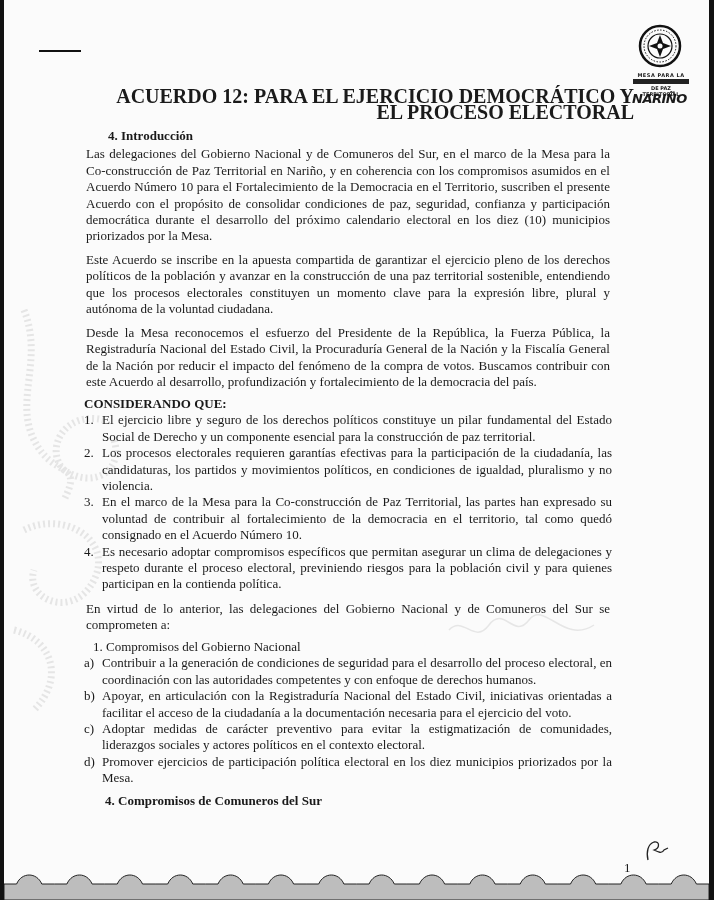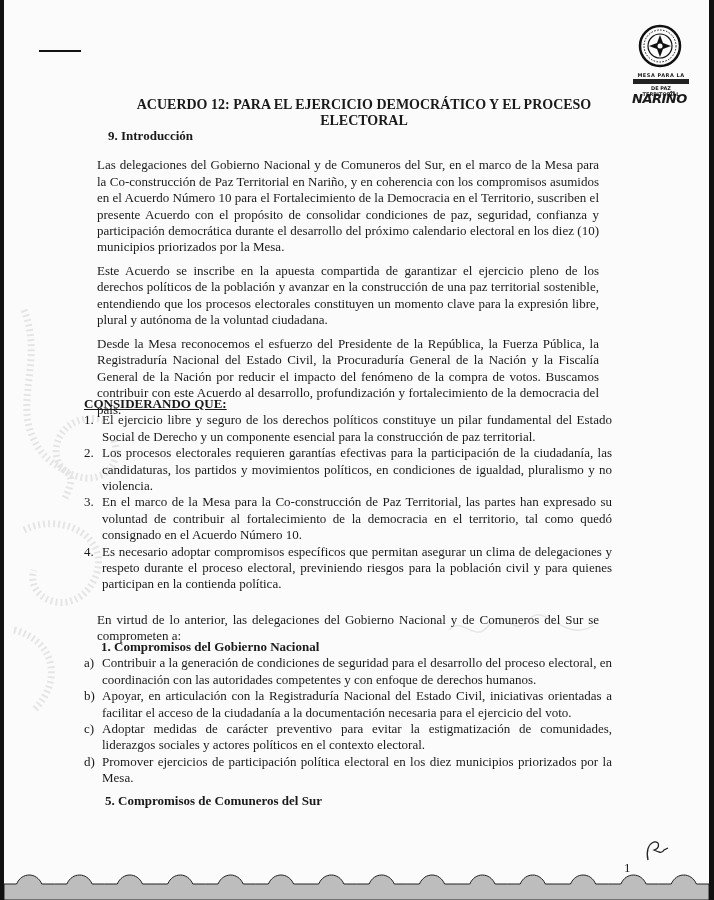--- a/index.html
+++ b/index.html
@@ -28,40 +28,40 @@
     .logo {
       position: absolute; left: 628px; top: 24px; width: 60px; height: 82px;
     }
     .logo .seal { position: absolute; left: 6px; top: 0; width: 44px; height: 44px; }
     .logo .l1 { position: absolute; left: 0; top: 48px; width: 58px; font: bold 5px "DejaVu Sans", sans-serif; letter-spacing: 0.5px; text-align: center; }
     .logo .l2 { position: absolute; left: 1px; top: 55px; width: 56px; height: 5px; background: #222; }
     .logo .l3 { position: absolute; left: 0; top: 61px; width: 58px; font: bold 5px "DejaVu Sans", sans-serif; text-align: center; }
     .logo .l4 { position: absolute; left: 0; top: 67px; width: 58px; font: bold 13px "DejaVu Sans", sans-serif; font-style: italic; letter-spacing: -0.5px; }
 
     .title {
-      position: absolute; left: 90px; top: 97px; width: 540px;
-      text-align: center; font-weight: bold; font-size: 14px; line-height: 16px;
+      position: absolute; left: 90px; top: 88px; width: 540px;
+      text-align: right; font-weight: bold; font-size: 20px; line-height: 16px;
     }
     .text {
       position: absolute; left: 80px; width: 528px;
       font-size: 13px; line-height: 16.4px; text-align: justify;
     }
-    .text p { margin: 13px; }
+    .text p { margin: 2px; }
     .sec1 { top: 128px; }
     .sec1 .h { margin-left: 24px; font-weight: bold; }
     .p2 { top: 250px; }
     .p3 { top: 323px; }
     .cons { top: 396px; }
-    .cons .h { font-weight: bold; text-decoration: underline; }
+    .cons .h { font-weight: bold; }
     ol.num { margin: 0; padding: 0; list-style: none; }
     ol.num li { position: relative; padding-left: 18px; }
     ol.num li .n { position: absolute; left: 0; top: 0; }
     .virtud { top: 599px; }
     .gob { top: 639px; }
-    .gob .h { margin-left: 17px; font-weight: bold; }
+    .gob .h { margin-left: 9px; font-weight: normal; }
     .gob li { padding-left: 21px; }
     .com { top: 793px; }
     .com .h { margin-left: 21px; font-weight: bold; }
     .pagenum { position: absolute; left: 620px; top: 860px; font-size: 13px; }
     .initials { position: absolute; left: 638px; top: 838px; width: 30px; height: 26px; }
     .scallop { position: absolute; left: 0; top: 870px; width: 705px; height: 30px; }
   </style>
 </head>
 <body>
 
@@ -94,21 +94,21 @@
     <div class="l2"></div>
     <div class="l3">DE PAZ TERRITORIAL</div>
     <div class="l4">NARIÑO</div>
   </div>
 
   <div class="title">
     <div>ACUERDO 12: PARA EL EJERCICIO DEMOCRÁTICO Y EL PROCESO ELECTORAL</div>
   </div>
 
   <div class="text sec1">
-    <div class="h">9.   Introducción</div>
+    <div class="h">4.   Introducción</div>
     <p>Las delegaciones del Gobierno Nacional y de Comuneros del Sur, en el marco de la Mesa para la Co-construcción de Paz Territorial en Nariño, y en coherencia con los compromisos asumidos en el Acuerdo Número 10 para el Fortalecimiento de la Democracia en el Territorio, suscriben el presente Acuerdo con el propósito de consolidar condiciones de paz, seguridad, confianza y participación democrática durante el desarrollo del próximo calendario electoral en los diez (10) municipios priorizados por la Mesa.</p>
   </div>
 
   <div class="text p2">
     <p>Este Acuerdo se inscribe en la apuesta compartida de garantizar el ejercicio pleno de los derechos políticos de la población y avanzar en la construcción de una paz territorial sostenible, entendiendo que los procesos electorales constituyen un momento clave para la expresión libre, plural y autónoma de la voluntad ciudadana.</p>
   </div>
 
   <div class="text p3">
     <p>Desde la Mesa reconocemos el esfuerzo del Presidente de la República, la Fuerza Pública, la Registraduría Nacional del Estado Civil, la Procuraduría General de la Nación y la Fiscalía General de la Nación por reducir el impacto del fenómeno de la compra de votos. Buscamos contribuir con este Acuerdo al desarrollo, profundización y fortalecimiento de la democracia del país.</p>
   </div>
@@ -131,21 +131,21 @@
     <div class="h">1.   Compromisos del Gobierno Nacional</div>
     <ol class="num">
       <li><span class="n">a)</span><span>Contribuir a la generación de condiciones de seguridad para el desarrollo del proceso electoral, en coordinación con las autoridades competentes y con enfoque de derechos humanos.</span></li>
       <li><span class="n">b)</span><span>Apoyar, en articulación con la Registraduría Nacional del Estado Civil, iniciativas orientadas a facilitar el acceso de la ciudadanía a la documentación necesaria para el ejercicio del voto.</span></li>
       <li><span class="n">c)</span><span>Adoptar medidas de carácter preventivo para evitar la estigmatización de comunidades, liderazgos sociales y actores políticos en el contexto electoral.</span></li>
       <li><span class="n">d)</span><span>Promover ejercicios de participación política electoral en los diez municipios priorizados por la Mesa.</span></li>
     </ol>
   </div>
 
   <div class="text com">
-    <div class="h">5.   Compromisos de Comuneros del Sur</div>
+    <div class="h">4.   Compromisos de Comuneros del Sur</div>
   </div>
 
   <div class="pagenum">1</div>
 
   <svg class="initials" viewBox="0 0 30 26">
     <path d="M6 22 C 4 14, 6 6, 12 4 C 18 3, 18 10, 12 12 C 16 14, 20 16, 22 12 L 26 10" fill="none" stroke="#222" stroke-width="1.3"></path>
   </svg>
 
   <svg class="scallop" viewBox="0 0 705 30" preserveAspectRatio="none">
     <path id="scallop-path" fill="#bdbdbd" stroke="#222" stroke-width="1" d="M0 30 L0 14 L12.6 14 C 17.6 2, 32.7 2, 37.8 14 L50.4 14 L62.9 14 C 68.0 2, 83.1 2, 88.1 14 L100.7 14 L113.3 14 C 118.3 2, 133.4 2, 138.5 14 L151.1 14 L163.7 14 C 168.7 2, 183.8 2, 188.8 14 L201.4 14 L214.0 14 C 219.1 2, 234.2 2, 239.2 14 L251.8 14 L264.4 14 C 269.4 2, 284.5 2, 289.6 14 L302.1 14 L314.7 14 C 319.8 2, 334.9 2, 339.9 14 L352.5 14 L365.1 14 C 370.1 2, 385.2 2, 390.3 14 L402.9 14 L415.4 14 C 420.5 2, 435.6 2, 440.6 14 L453.2 14 L465.8 14 C 470.8 2, 485.9 2, 491.0 14 L503.6 14 L516.2 14 C 521.2 2, 536.3 2, 541.3 14 L553.9 14 L566.5 14 C 571.6 2, 586.7 2, 591.7 14 L604.3 14 L616.9 14 C 621.9 2, 637.0 2, 642.1 14 L654.6 14 L667.2 14 C 672.3 2, 687.4 2, 692.4 14 L705.0 14 L705 30 Z"></path>

